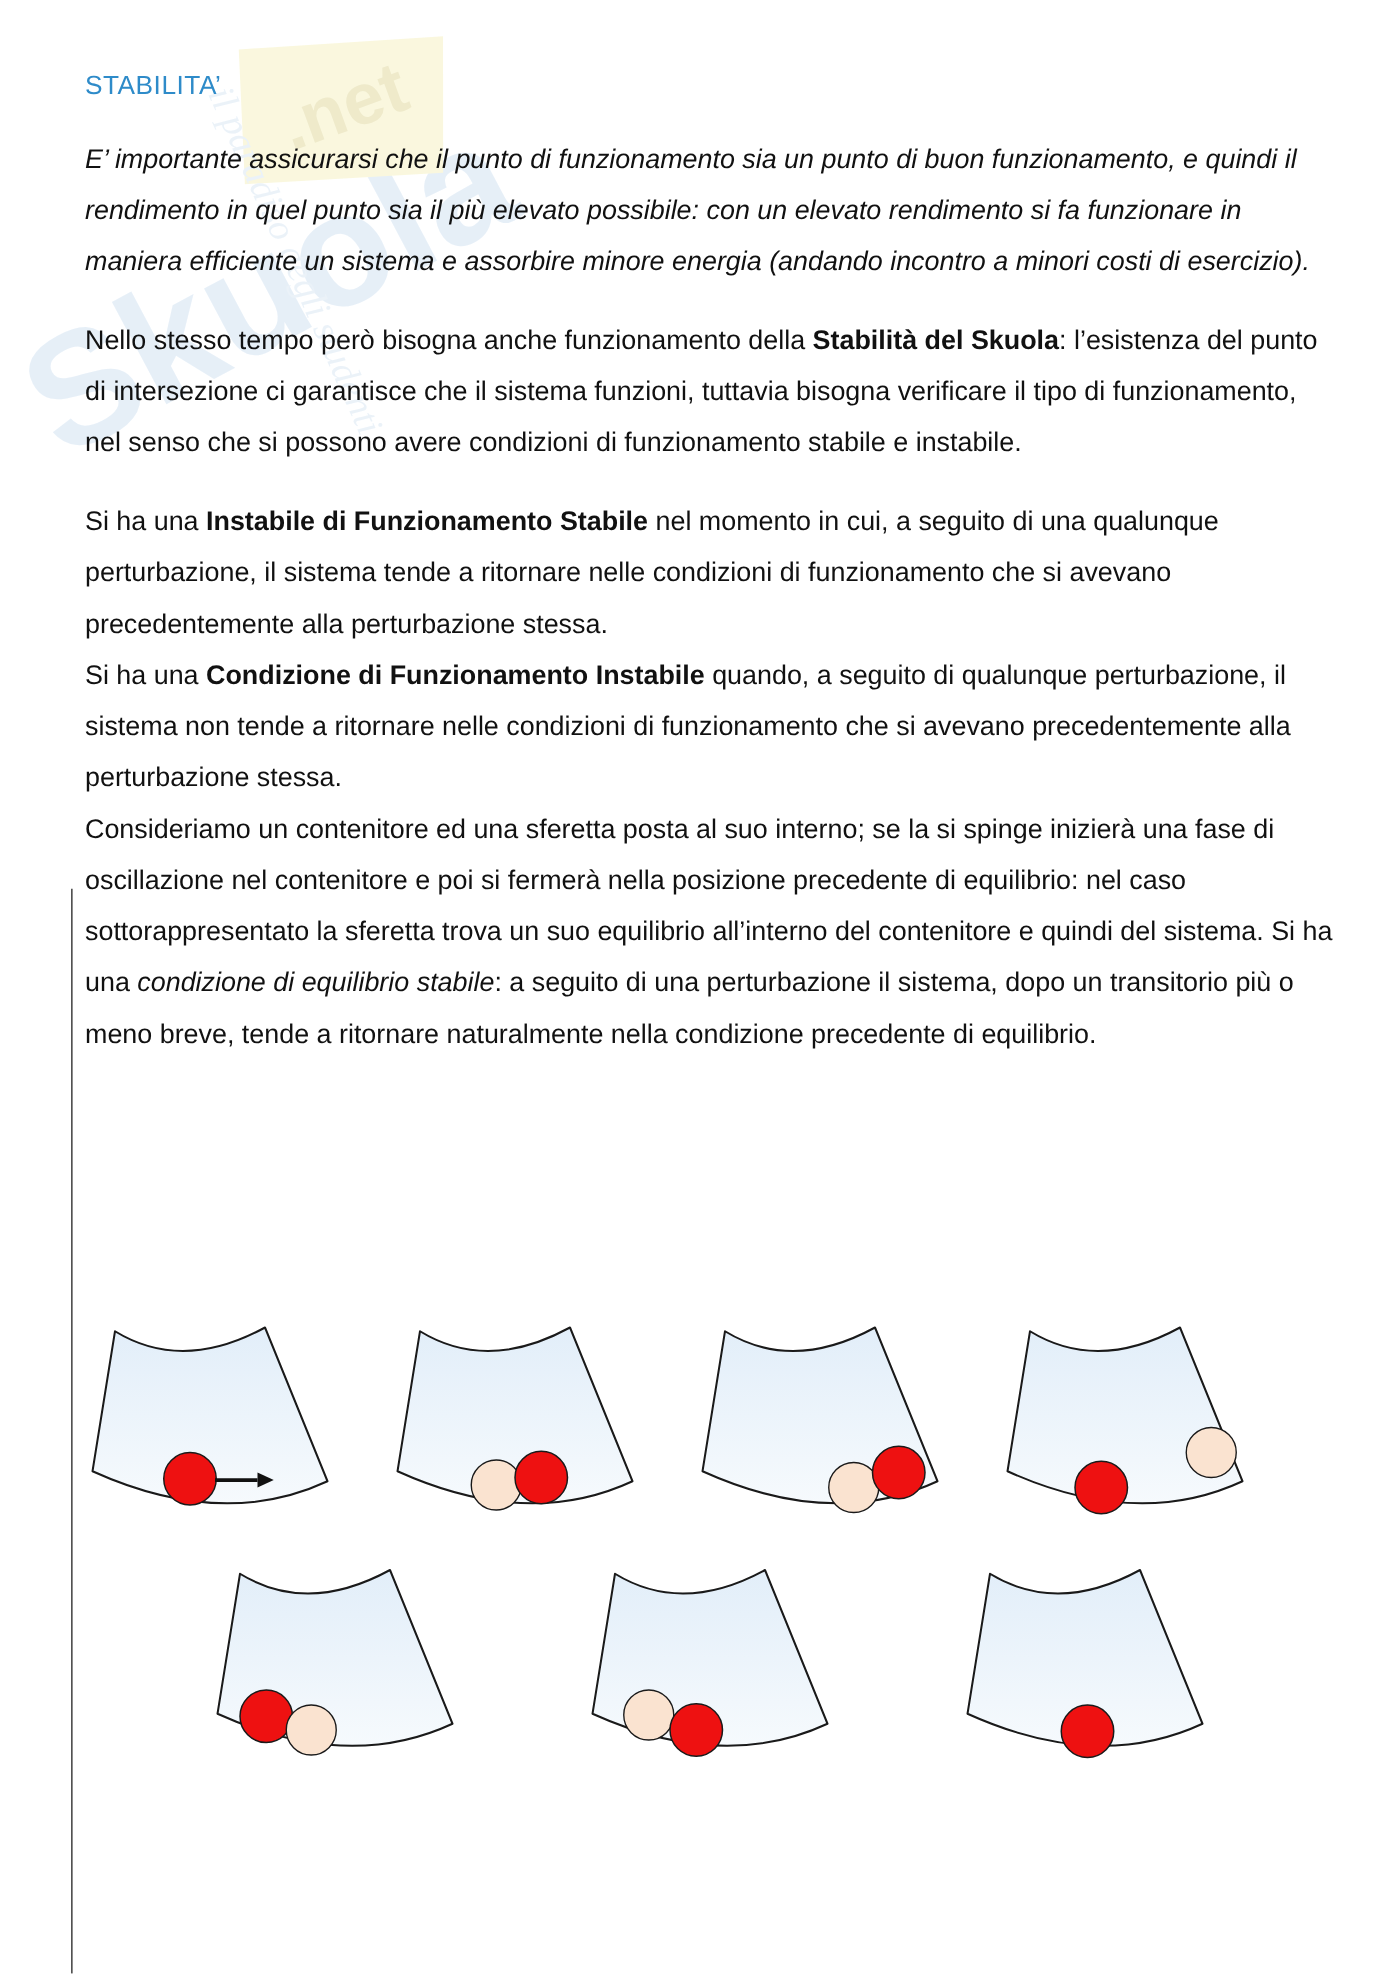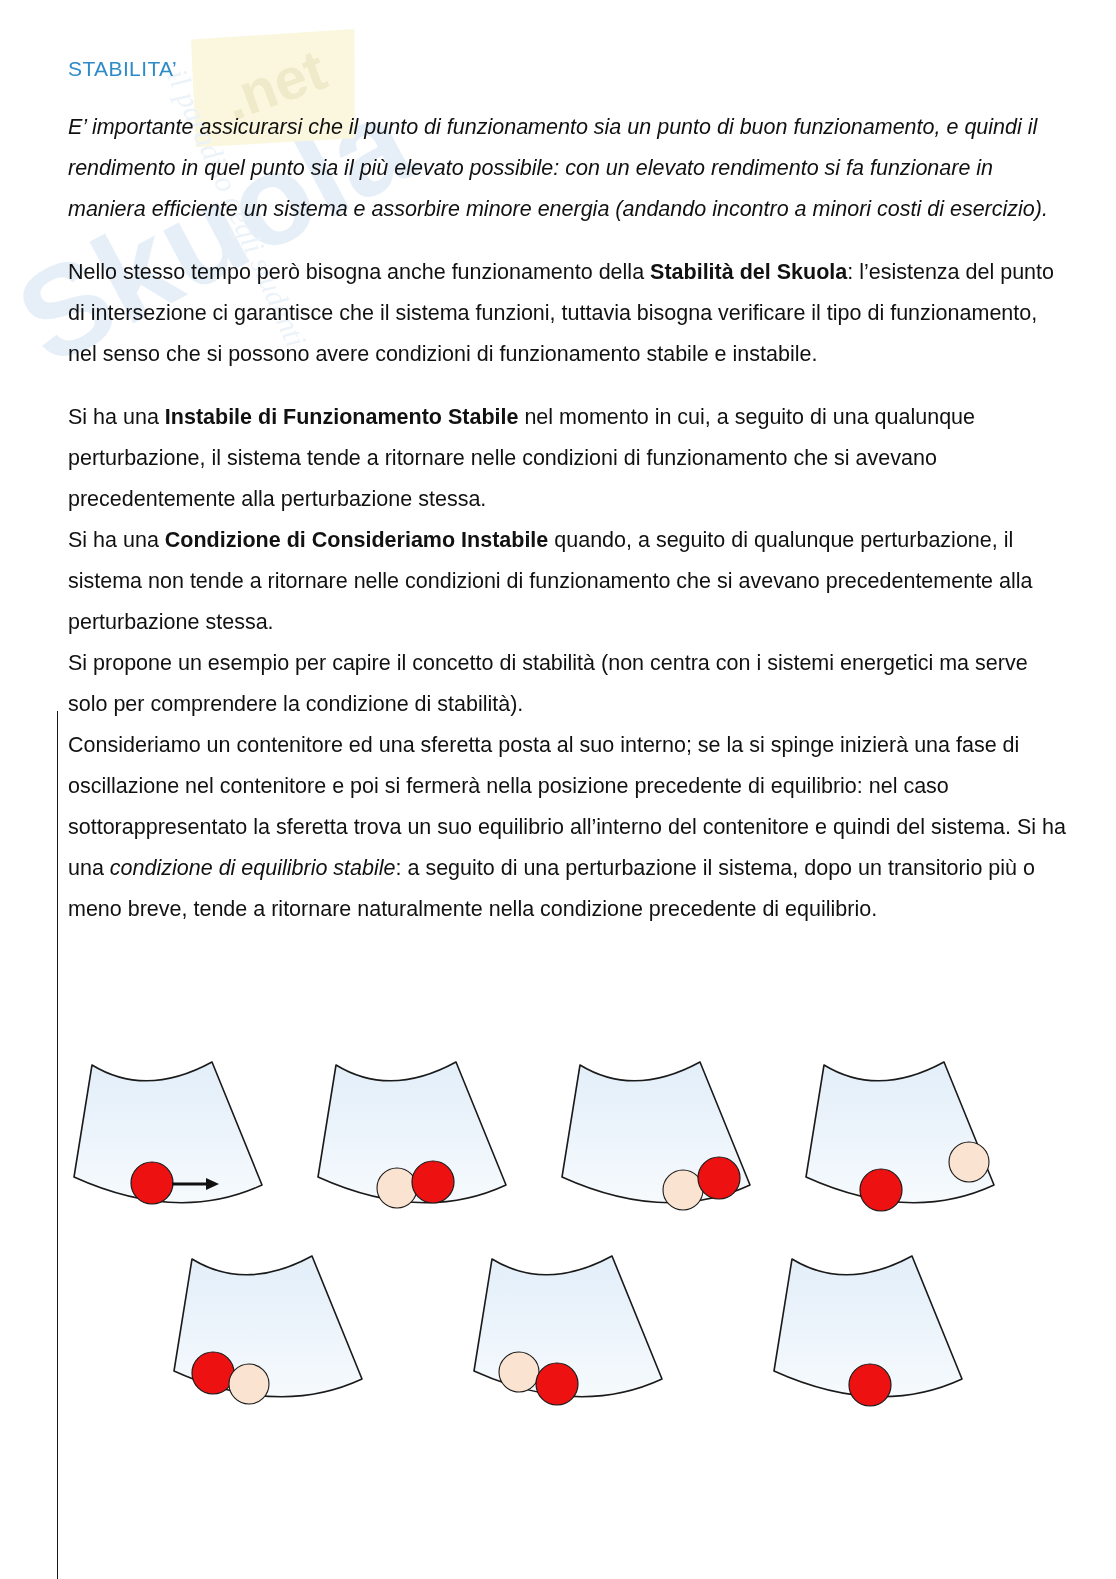--- a/index.html
+++ b/index.html
@@ -136,25 +136,24 @@
 
     <p class="para gap-md">
       <span>Nello stesso tempo però bisogna anche funzionamento della </span><span class="b">Stabilità del Skuola</span><span>: l’esistenza del punto di intersezione ci garantisce che il sistema funzioni, tuttavia bisogna verificare il tipo di funzionamento, nel senso che si possono avere condizioni di funzionamento stabile e instabile.</span>
     </p>
 
     <p class="para gap-md">
       <span>Si ha una </span><span class="b">Instabile di Funzionamento Stabile</span><span> nel momento in cui, a seguito di una qualunque perturbazione, il sistema tende a ritornare nelle condizioni di funzionamento che si avevano precedentemente alla perturbazione stessa.</span>
     </p>
 
     <p class="para gap-sm">
-      <span>Si ha una </span><span class="b">Condizione di Consideriamo Instabile</span><span> quando, a seguito di qualunque perturbazione, il sistema non tende a ritornare nelle condizioni di funzionamento che si avevano precedentemente alla perturbazione stessa.</span>
-    </p>
-
-
-    <p class="para gap-sm">Si propone un esempio per capire il concetto di stabilità (non centra con i sistemi energetici ma serve solo per comprendere la condizione di stabilità).</p>
+      <span>Si ha una </span><span class="b">Condizione di Funzionamento Instabile</span><span> quando, a seguito di qualunque perturbazione, il sistema non tende a ritornare nelle condizioni di funzionamento che si avevano precedentemente alla perturbazione stessa.</span>
+    </p>
+
+
 
     <p class="para gap-sm">
       <span>Consideriamo un contenitore ed una sferetta posta al suo interno; se la si spinge inizierà una fase di oscillazione nel contenitore e poi si fermerà nella posizione precedente di equilibrio: nel caso sottorappresentato la sferetta trova un suo equilibrio all’interno del contenitore e quindi del sistema. Si ha una </span><span class="i">condizione di equilibrio stabile</span><span>: a seguito di una perturbazione il sistema, dopo un transitorio più o meno breve, tende a ritornare naturalmente nella condizione precedente di equilibrio.</span>
     </p>
 
   </div>
 
   <div class="figures">
 
     <div class="fig-row fig-row-1">

